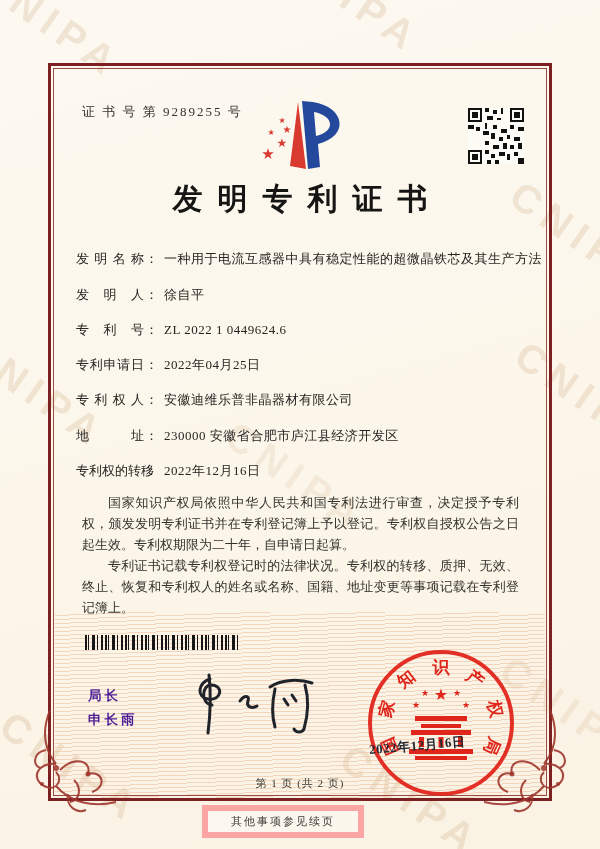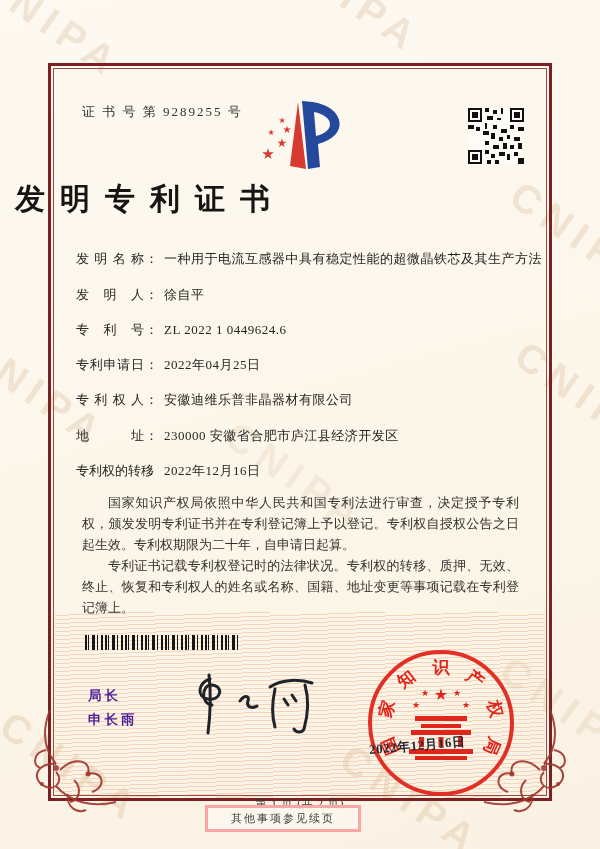--- a/index.html
+++ b/index.html
@@ -21,21 +21,21 @@
     content:"";position:absolute;inset:2px;border:1px solid #9c4a42;
   }
   .guilloche{
     position:absolute;left:55px;top:612px;width:490px;height:186px;
     background:repeating-linear-gradient(178deg,rgba(238,188,152,.0) 0 3px,rgba(238,188,152,.55) 3px 4px);
   }
   .cert-no{position:absolute;left:82px;top:103px;font-size:13px;letter-spacing:2px;color:#34332e;}
   .logo{position:absolute;left:255px;top:99px;width:95px;height:76px;}
   .qr{position:absolute;left:468px;top:108px;width:56px;height:56px;}
   .title{
-    position:absolute;left:0;top:179px;width:600px;margin:0;
+    position:absolute;left:0;top:179px;width:600px;margin:0;text-align:center;
     font-size:30px;font-weight:bold;letter-spacing:15px;padding-left:15px;box-sizing:border-box;color:#151513;
   }
   .row{position:absolute;left:76px;width:440px;font-size:13px;white-space:nowrap;color:#262522;}
   .flabel{display:inline-block;width:68px;text-align:justify;text-align-last:justify;vertical-align:bottom;}
   .fcolon{margin:0 6px 0 1px;}
   .fval{letter-spacing:.5px;}
   .group2{position:absolute;left:224px;top:0;}
   .law{
     position:absolute;left:82px;width:437px;margin:0;font-size:13px;line-height:21px;
     text-align:justify;text-indent:2em;color:#33322d;
@@ -52,24 +52,24 @@
   }
   .sealchar{
     position:absolute;font-weight:bold;font-size:17px;color:#e0251b;z-index:3;
     transform-origin:center;
   }
   .emblem{position:absolute;left:401px;top:682px;width:80px;height:85px;z-index:2;}
   .seal-date{
     position:absolute;left:369px;top:736px;width:115px;transform:rotate(-5deg);
     font-weight:bold;font-size:13px;color:#1f2733;letter-spacing:.5px;z-index:4;white-space:nowrap;
   }
-  .page-info{position:absolute;left:0;top:776px;width:600px;text-align:center;font-size:11px;letter-spacing:1px;color:#3a3935;margin-top:20px;}
+  .page-info{position:absolute;left:0;top:776px;width:600px;text-align:center;font-size:11px;letter-spacing:1px;color:#3a3935;}
   .cont-note{
     position:absolute;left:283px;top:805px;transform:translateX(-50%);
-    border:3px solid #fca5a5;padding:3px 23px;font-size:11px;letter-spacing:2px;color:#3a3935;background:rgba(253,250,243,.6);
+    border:6px solid #fca5a5;padding:3px 23px;font-size:11px;letter-spacing:2px;color:#3a3935;background:rgba(253,250,243,.6);
   }
   .corner{position:absolute;width:100px;height:112px;}
   .corner.br{transform:scaleX(-1);}
 </style>
 </head>
 <body>
 
 <span class="wm" style="left:-30px;top:0px">CNIPA</span>
 <span class="wm" style="left:270px;top:-25px">CNIPA</span>
 <span class="wm" style="left:500px;top:215px">CNIPA</span>

